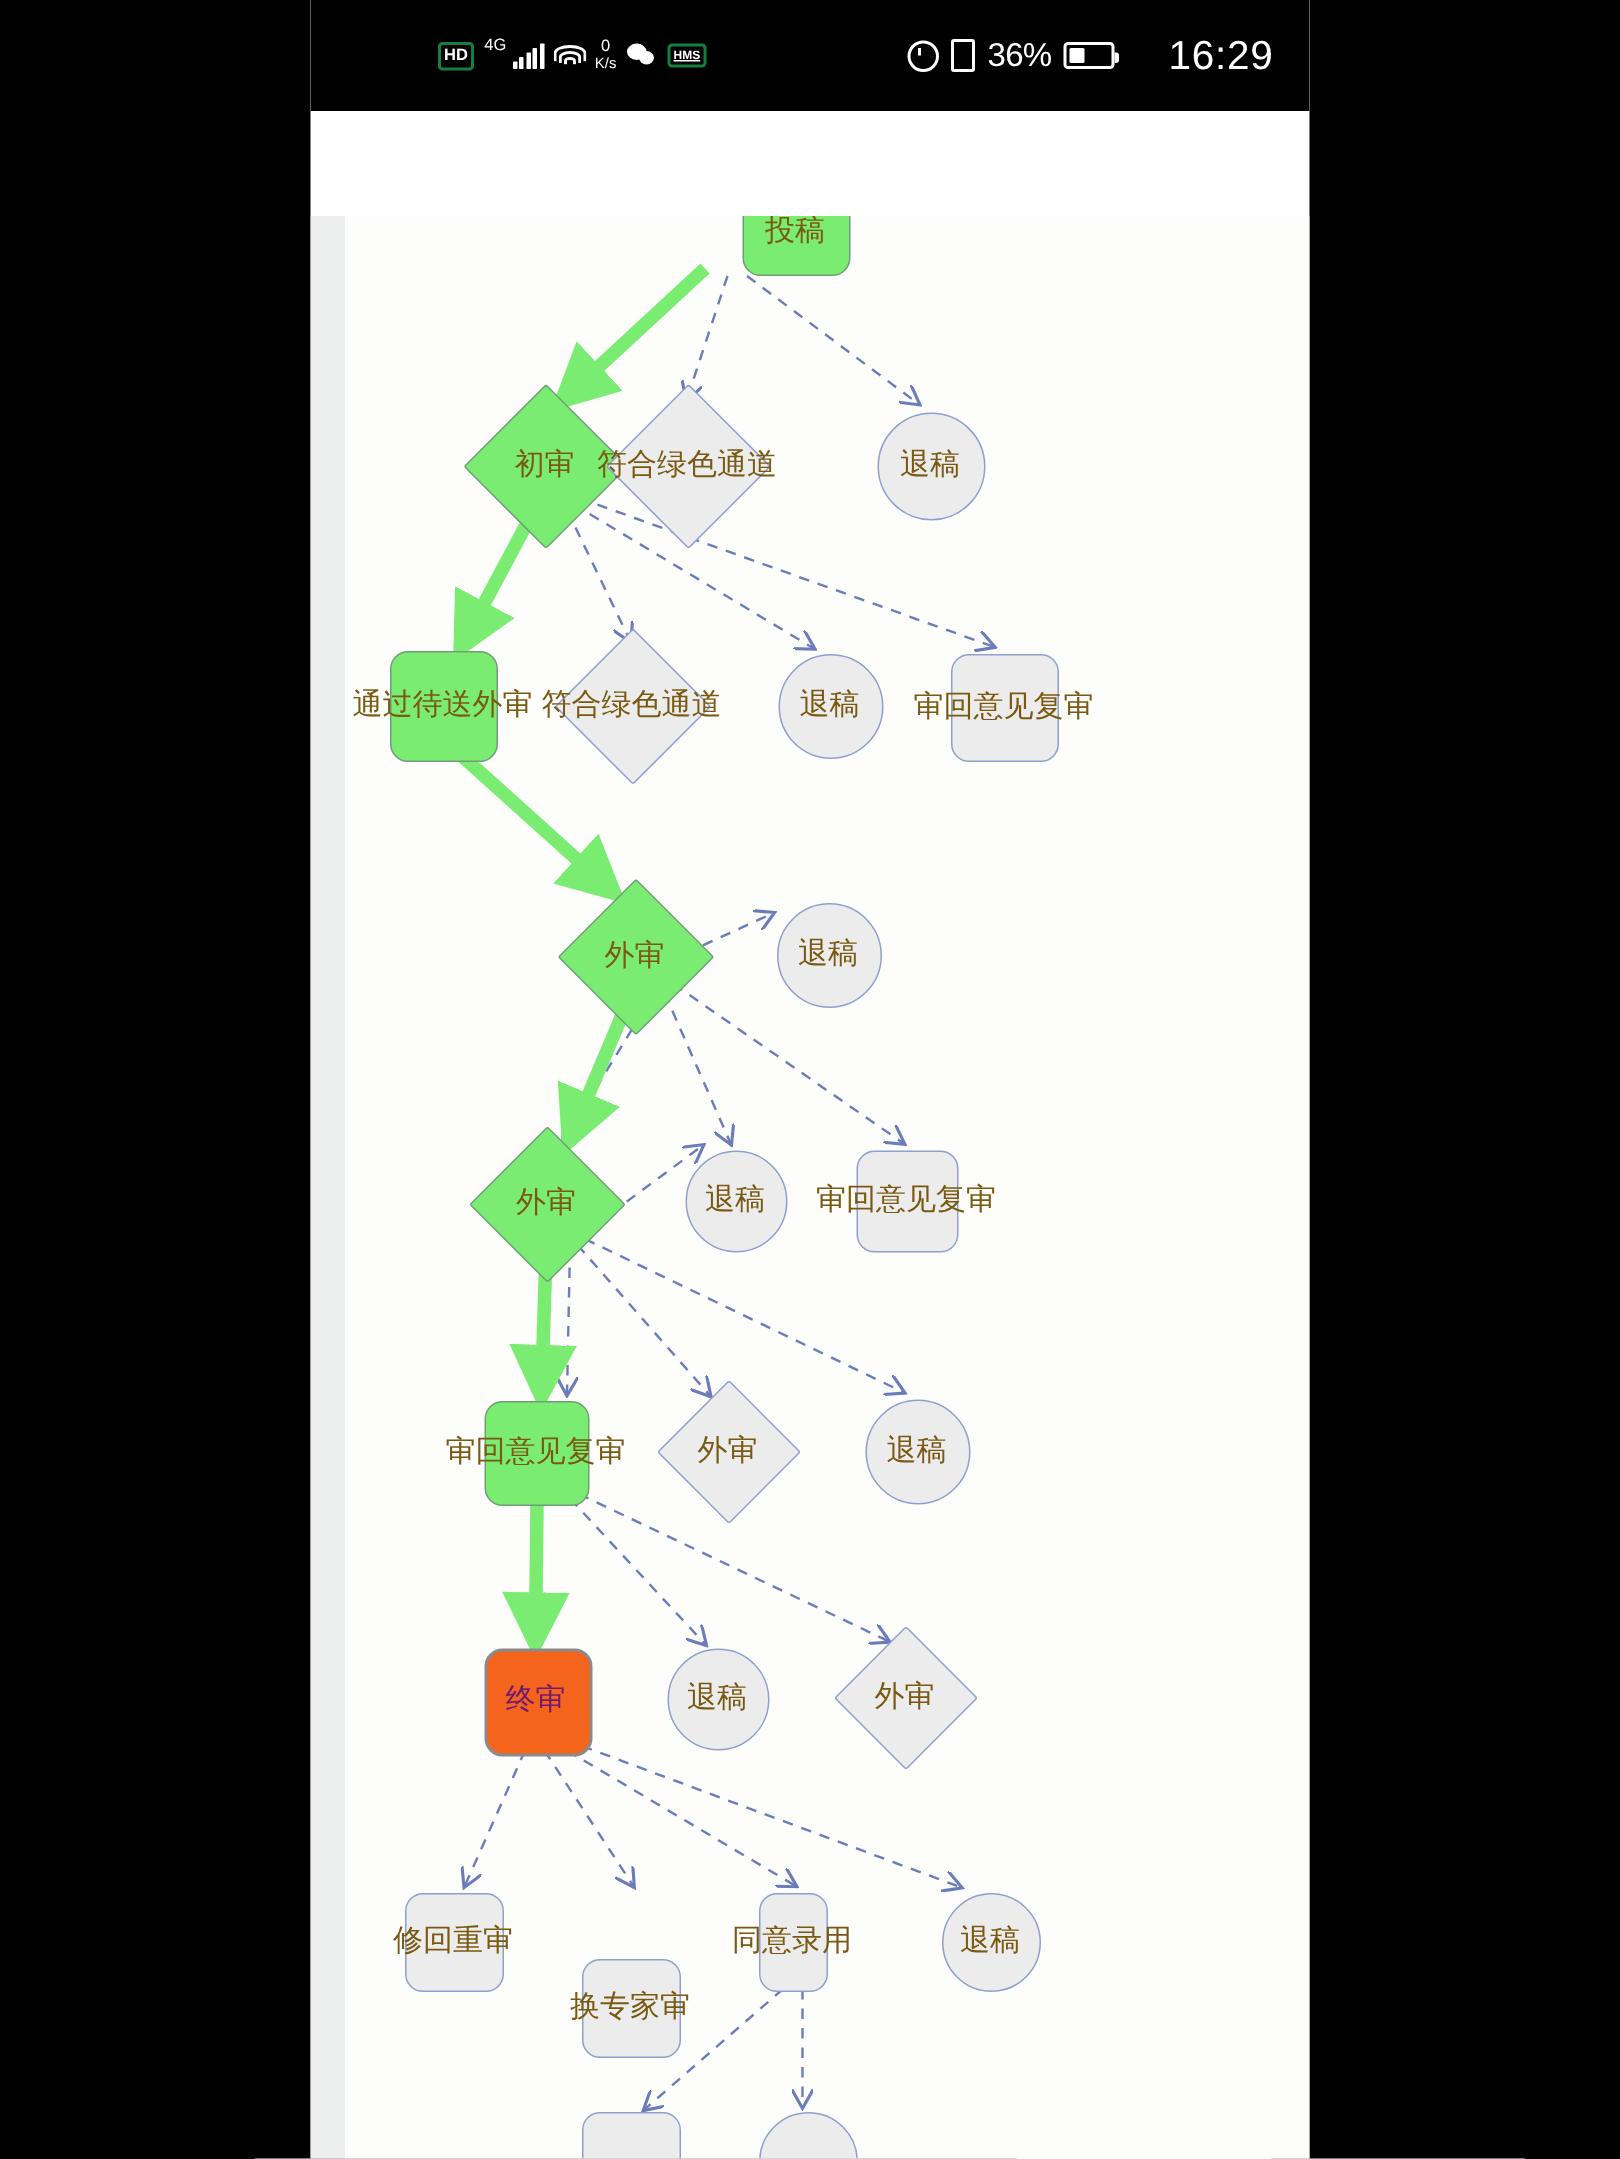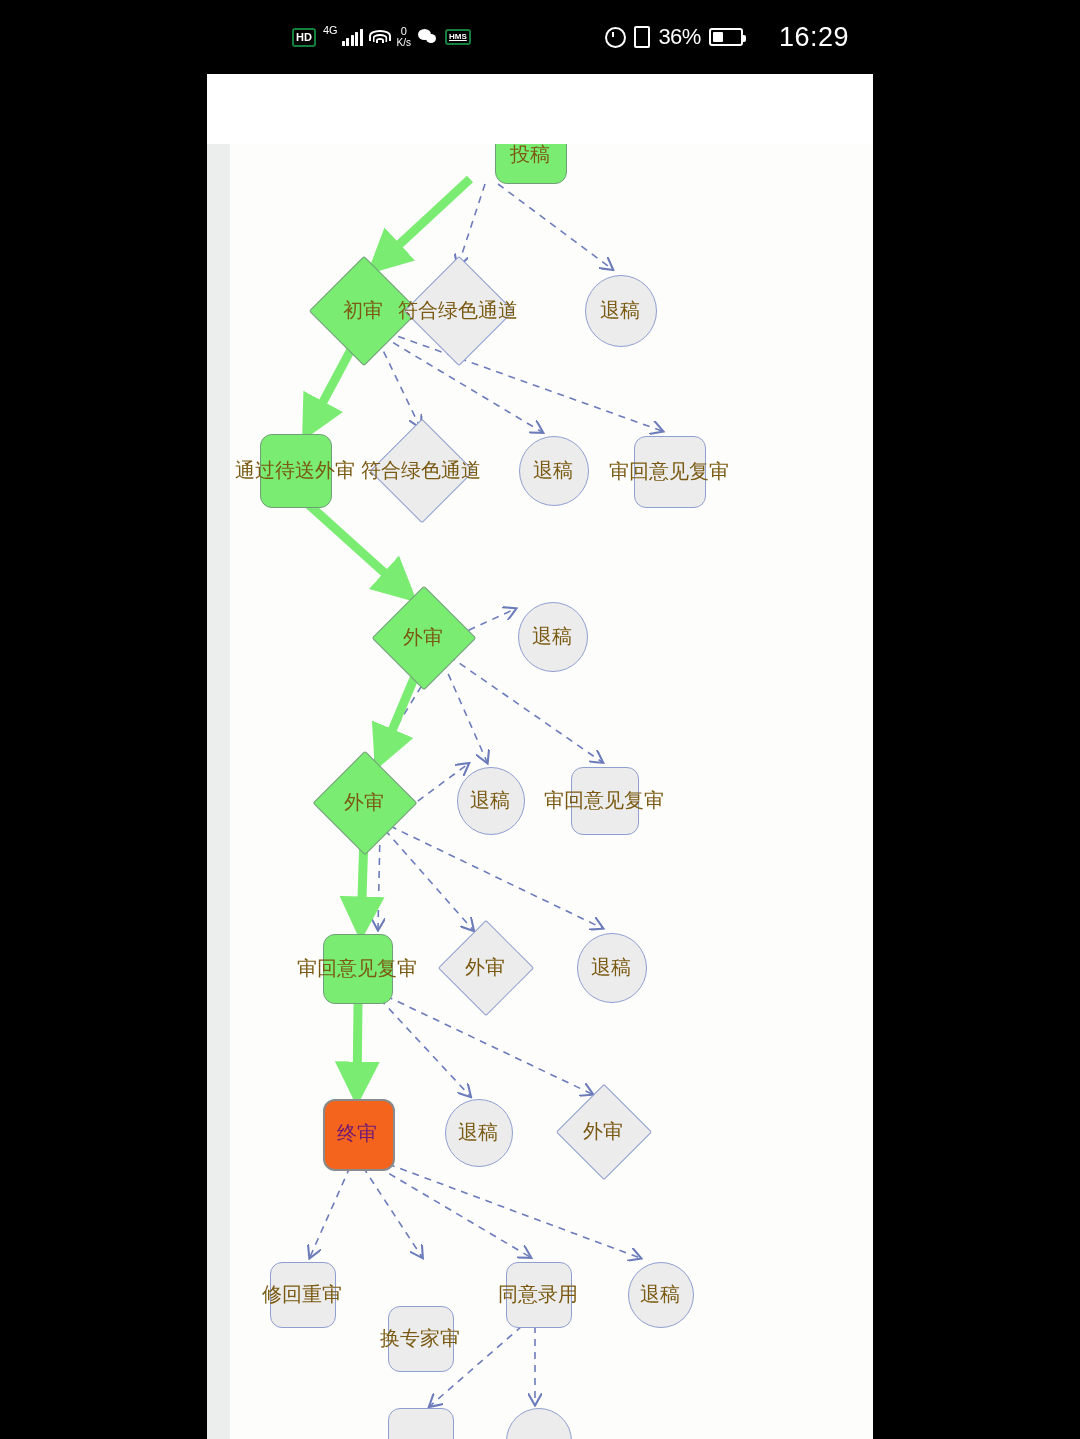--- a/index.html
+++ b/index.html
@@ -280,21 +280,21 @@
             <span class="lbl">外审</span>
           </div>
           <div class="node rrect" style="left: 40px; top: 1118px; width: 64px; height: 64px;">
             <span class="shape"></span>
             <span class="lbl">修回重审</span>
           </div>
           <div class="node rrect" style="left: 158px; top: 1118px; width: 64px; height: 64px; margin-top: 44px;">
             <span class="shape"></span>
             <span class="lbl">换专家审</span>
           </div>
-          <div class="node rrect" style="left: 276px; top: 1118px; width: 64px; height: 64px;">
+          <div class="node rrect" style="left: 276px; top: 1118px; width: 44px; height: 64px;">
             <span class="shape"></span>
             <span class="lbl">同意录用</span>
           </div>
           <div class="node circle" style="left: 398px; top: 1118px; width: 64px; height: 64px;">
             <span class="shape"></span>
             <span class="lbl">退稿</span>
           </div>
           <div class="node rrect" style="left: 158px; top: 1264px; width: 64px; height: 64px;">
             <span class="shape"></span>
             <span class="lbl"></span>

